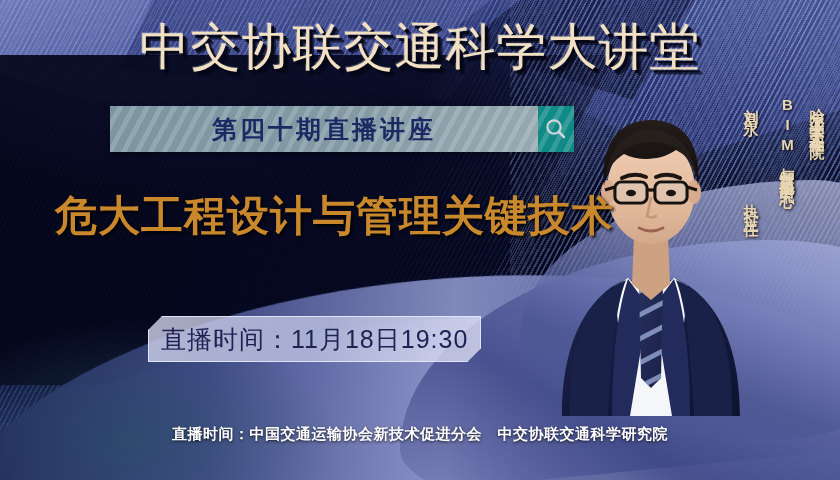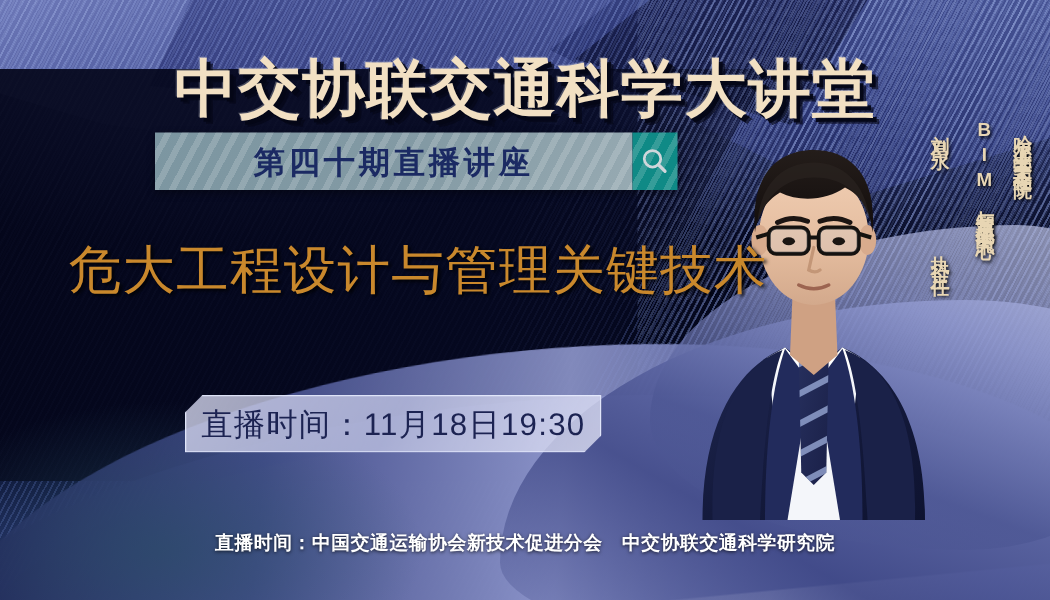--- a/index.html
+++ b/index.html
@@ -128,40 +128,38 @@
   .glow-bl{
     position:absolute;left:-80px;bottom:-40px;width:420px;height:200px;
     background:radial-gradient(ellipse at 50% 60%, rgba(40,80,100,0.55) 0%, rgba(10,20,40,0) 70%);
   }
 
   
   .main-title{
     position:absolute;left:0;right:0;top:14px;
     text-align:center;
     font-size:50px;
-    font-weight:bold;
+    font-weight:normal;
     letter-spacing:1px;
     color:#f2e0c3;
     text-shadow:
        3px 3px 0 rgba(4,6,22,.95),
        5px 5px 0 rgba(4,6,22,.65),
       -1px -1px 0 rgba(255,255,255,.25);
     white-space:nowrap;
     z-index:6;
-    margin-top:24px;
   }
 
   
   .sub-bar{
     position:absolute;left:110px;top:106px;
-    width:418px;height:46px;
+    width:464px;height:46px;
     display:flex;align-items:stretch;
     z-index:6;
     box-shadow:0 2px 6px rgba(0,0,0,.35);
-    margin-left:14px;
   }
   .sub-bar .sheen{
     position:absolute;inset:0;
     background-image:repeating-linear-gradient(
        118deg,
        rgba(255,255,255,0.00) 0px,
        rgba(255,255,255,0.00) 7px,
        rgba(255,255,255,0.16) 7px,
        rgba(255,255,255,0.16) 12px);
     pointer-events:none;
@@ -180,21 +178,21 @@
     width:36px;
     background:#0f8a86;
     display:flex;align-items:center;justify-content:center;
     position:relative;
   }
   .search-box svg{position:relative;z-index:2;}
 
   
   .lecture-title{
     position:absolute;left:55px;top:188px;
-    font-size:42px;font-weight:normal;
+    font-size:42px;font-weight:bold;
     color:#c9882c;
     letter-spacing:1px;
     text-shadow:2px 2px 3px rgba(0,0,0,.85);
     white-space:nowrap;
     z-index:6;
   }
 
   
   .time-pill{
     position:absolute;left:148px;top:316px;

